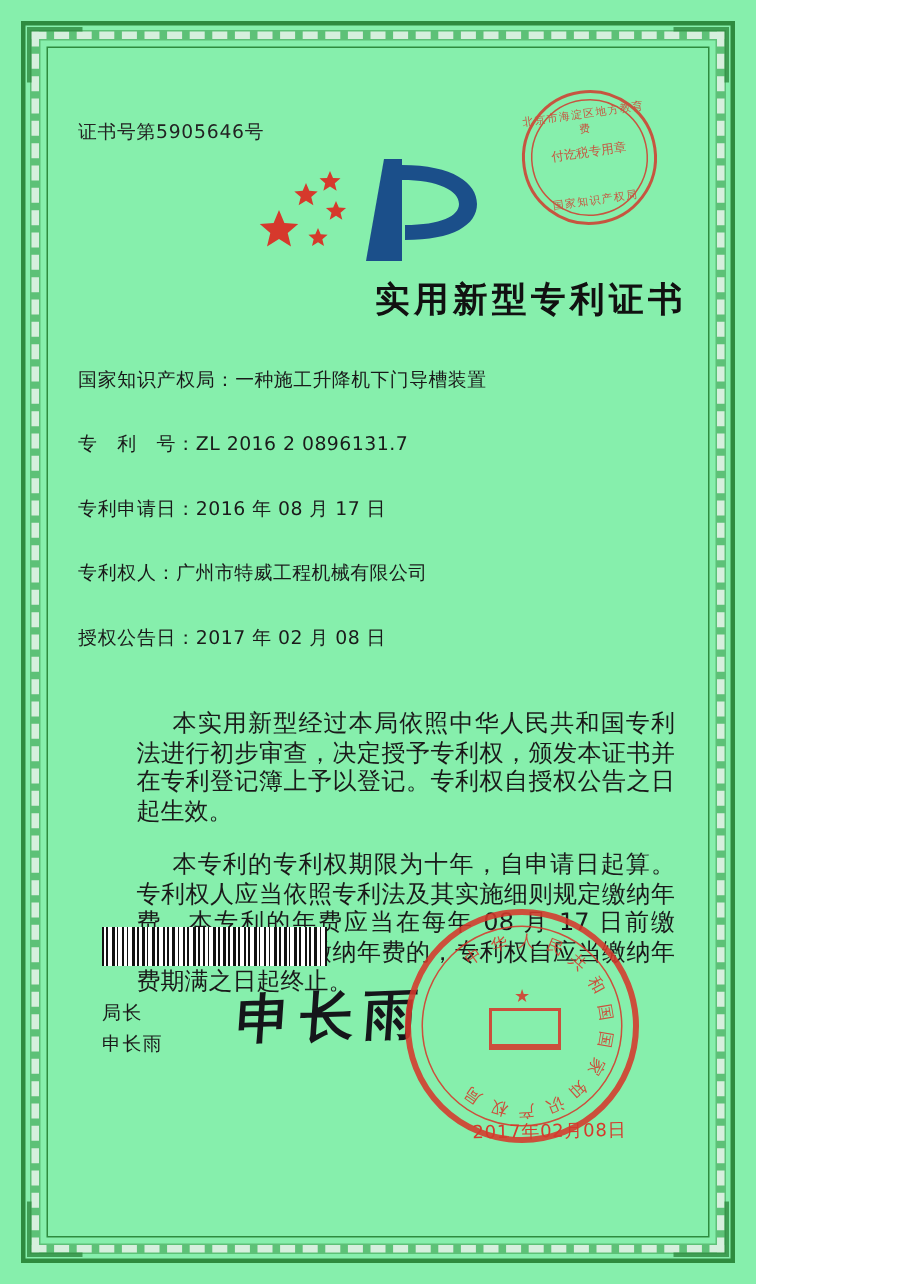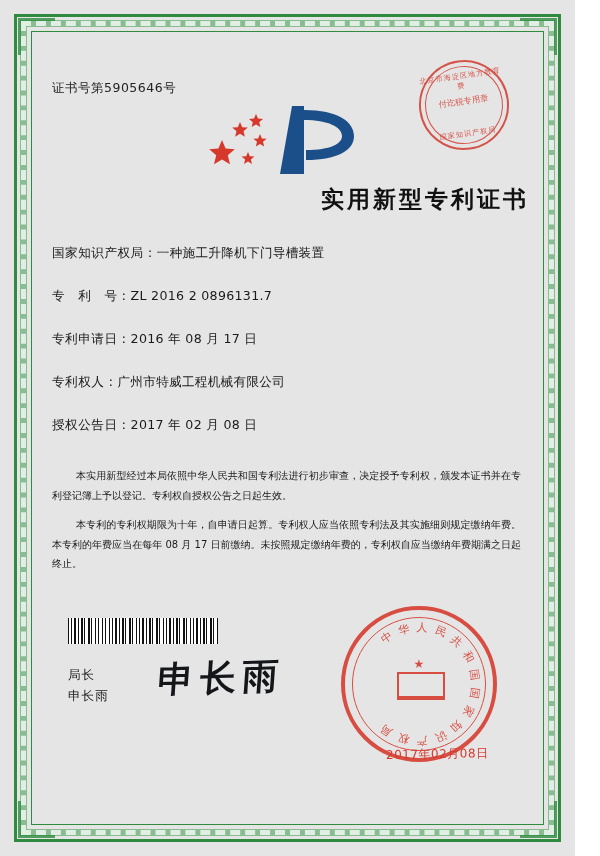--- a/index.html
+++ b/index.html
@@ -4,22 +4,22 @@
 <style>
   html,body{margin:0;padding:0;}
   body{
     width:600px;height:856px;
     background:#ffffff;
     font-family:"DejaVu Sans","Liberation Sans",sans-serif;
     overflow:hidden;
   }
   .page{
     position:relative;
-    width:575px;height:856px;
-    background:#e5e5e5;
+    width:504px;height:856px;
+    background:#86efac;
     box-sizing:border-box;
     text-decoration:underline;
   }
   
   .frame-outer{
     position:absolute;
     left:14px;top:14px;right:14px;bottom:14px;
     border:3px solid #2e8b3f;
     box-sizing:border-box;
   }
@@ -120,26 +120,27 @@
     white-space:nowrap;
   }
   .field-row .lbl{letter-spacing:.5px;}
   .field-row .val{letter-spacing:.3px;}
 
   
   .paras{
     position:absolute;left:6px;right:8px;top:410px;
   }
   .para{
-    font-size:10px;
+    font-size:16px;
     color:#1a1a1a;
     line-height:19.5px;
     text-indent:24px;
     text-align:justify;
     margin-bottom:2px;
+    margin-left:39px;
   }
 
   
   .barcode{
     position:absolute;
     left:22px;top:572px;
     width:150px;height:26px;
     background:
       repeating-linear-gradient(to right,
         #111 0px,#111 1.5px,#fff 1.5px,#fff 3px,

